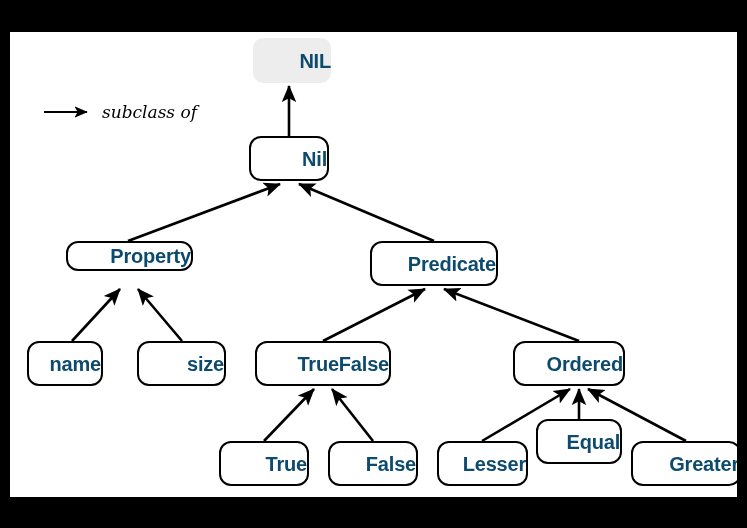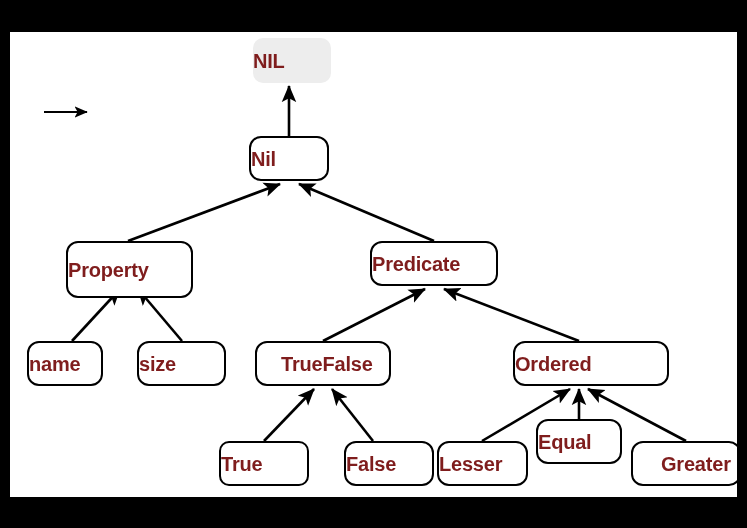--- a/index.html
+++ b/index.html
@@ -37,25 +37,25 @@
     top: 0;
     width: 727px;
     height: 465px;
     pointer-events: none;
   }
   .node {
     position: absolute;
     box-sizing: border-box;
     display: flex;
     align-items: center;
-    justify-content: flex-start;
+    justify-content: flex-end;
     border-radius: 12px;
     background: #ffffff;
     border: 2px solid #000000;
-    color: #7f1d1d;
+    color: #0c4a6e;
     font-family: "Liberation Sans", sans-serif;
     font-weight: bold;
     font-size: 20px;
     line-height: 1;
     letter-spacing: -0.2px;
     white-space: nowrap;
   }
   .node.root-node {
     background: #ededed;
     border: none;
@@ -112,51 +112,52 @@
 
     <div id="legend">
       <svg id="legend-arrow" width="52" height="14" viewBox="0 0 52 14" xmlns="http://www.w3.org/2000/svg">
         <defs>
           <marker id="legend-arrowhead" markerWidth="7" markerHeight="7" refX="6.2" refY="3" orient="auto" markerUnits="strokeWidth">
             <path d="M0,0.2 L6.6,3 L0,5.8 L1.5,3 Z" fill="#000000"></path>
           </marker>
         </defs>
         <line x1="1" y1="7" x2="44" y2="7" stroke="#000000" stroke-width="2" marker-end="url(#legend-arrowhead)"></line>
       </svg>
+      <span id="legend-label">subclass of</span>
     </div>
 
     <div id="nodes-group">
         <div class="node root-node" style="left: 243px; top: 6px; width: 78px; height: 45px;">
           <span>NIL</span>
         </div>
         <div class="node" style="left: 239px; top: 104px; width: 80px; height: 45px;">
           <span>Nil</span>
         </div>
-        <div class="node" style="left: 56px; top: 209px; width: 127px; height: 57px;">
+        <div class="node" style="left: 56px; top: 209px; width: 127px; height: 30px;">
           <span>Property</span>
         </div>
         <div class="node" style="left: 360px; top: 209px; width: 128px; height: 45px;">
           <span>Predicate</span>
         </div>
         <div class="node" style="left: 17px; top: 309px; width: 76px; height: 45px;">
           <span>name</span>
         </div>
         <div class="node" style="left: 127px; top: 309px; width: 89px; height: 45px;">
           <span>size</span>
         </div>
         <div class="node" style="left: 245px; top: 309px; width: 136px; height: 45px; padding-left: 24px;">
           <span>TrueFalse</span>
         </div>
-        <div class="node" style="left: 503px; top: 309px; width: 156px; height: 45px;">
+        <div class="node" style="left: 503px; top: 309px; width: 112px; height: 45px;">
           <span>Ordered</span>
         </div>
-        <div class="node" style="left: 209px; top: 409px; width: 90px; height: 45px; border-radius: 10px;">
+        <div class="node" style="left: 209px; top: 409px; width: 90px; height: 45px;">
           <span>True</span>
         </div>
-        <div class="node" style="left: 318px; top: 409px; width: 90px; height: 45px; margin-left: 16px;">
+        <div class="node" style="left: 318px; top: 409px; width: 90px; height: 45px;">
           <span>False</span>
         </div>
         <div class="node" style="left: 427px; top: 409px; width: 91px; height: 45px;">
           <span>Lesser</span>
         </div>
         <div class="node" style="left: 526px; top: 387px; width: 86px; height: 45px;">
           <span>Equal</span>
         </div>
         <div class="node" style="left: 621px; top: 409px; width: 110px; height: 45px; padding-left: 28px;">
           <span>Greater</span>

